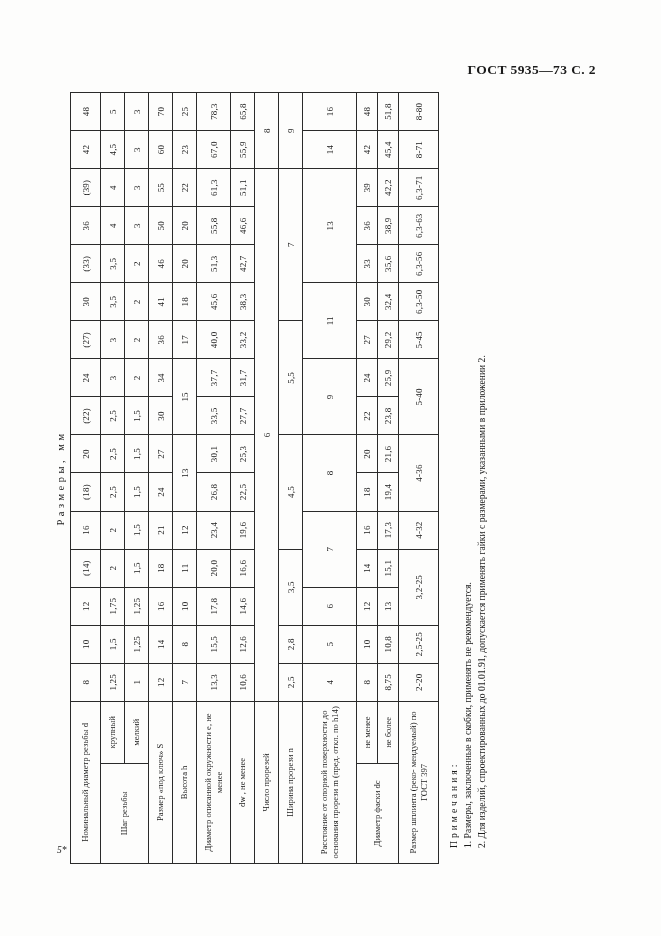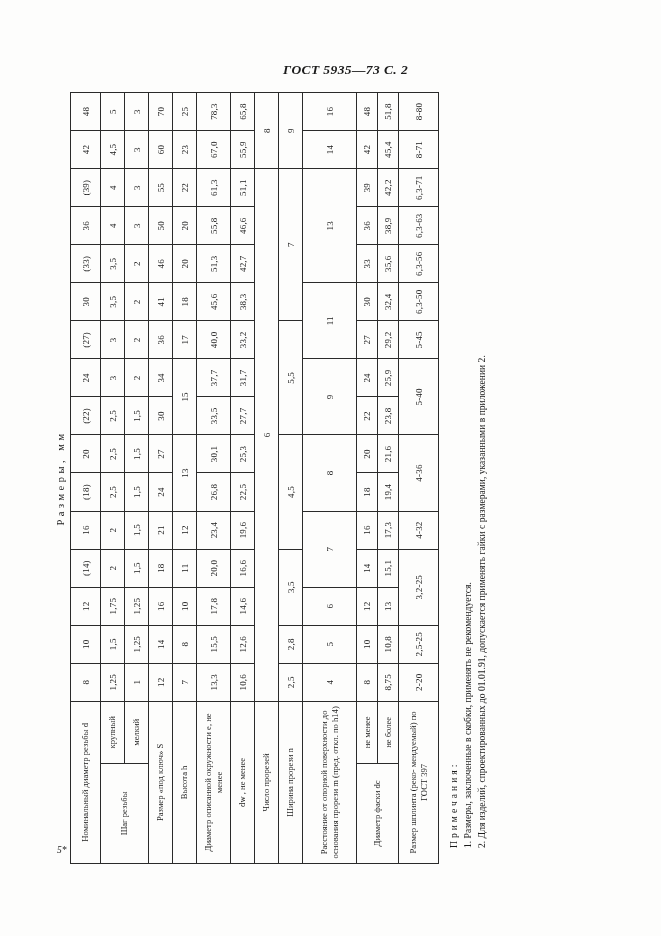--- a/index.html
+++ b/index.html
@@ -2,22 +2,22 @@
 <html><head>
 <meta charset="utf-8">
 <style>
   html,body{margin:0;padding:0;}
   body{
     width:661px;height:936px;position:relative;overflow:hidden;
     background:#fdfdfc;color:#1b1b1b;
     font-family:"Liberation Serif","DejaVu Serif",serif;
   }
   .gost-header{
-    position:absolute;top:62px;left:283px;width:300px;
-    text-align:left;font-weight:bold;font-size:13.5px;letter-spacing:.4px;font-style:italic;
+    position:absolute;top:62px;left:296px;width:300px;
+    text-align:right;font-weight:bold;font-size:13.5px;letter-spacing:.4px;
   }
   .sheet-sig{
     position:absolute;left:57px;top:845px;font-size:9.5px;font-style:italic;
   }
   
   .rot{
     position:absolute;left:55px;top:866px;width:784px;height:505px;
     transform:rotate(-90deg);transform-origin:0 0;
   }
   .tbl-title{

